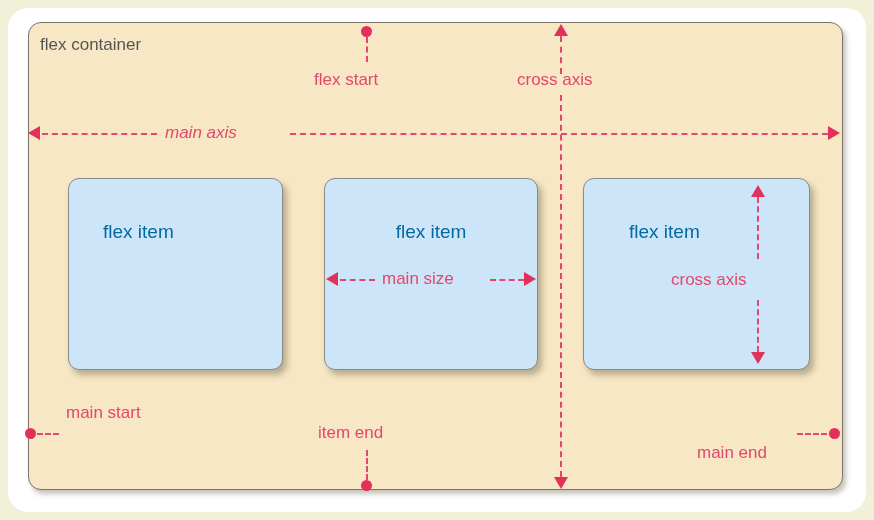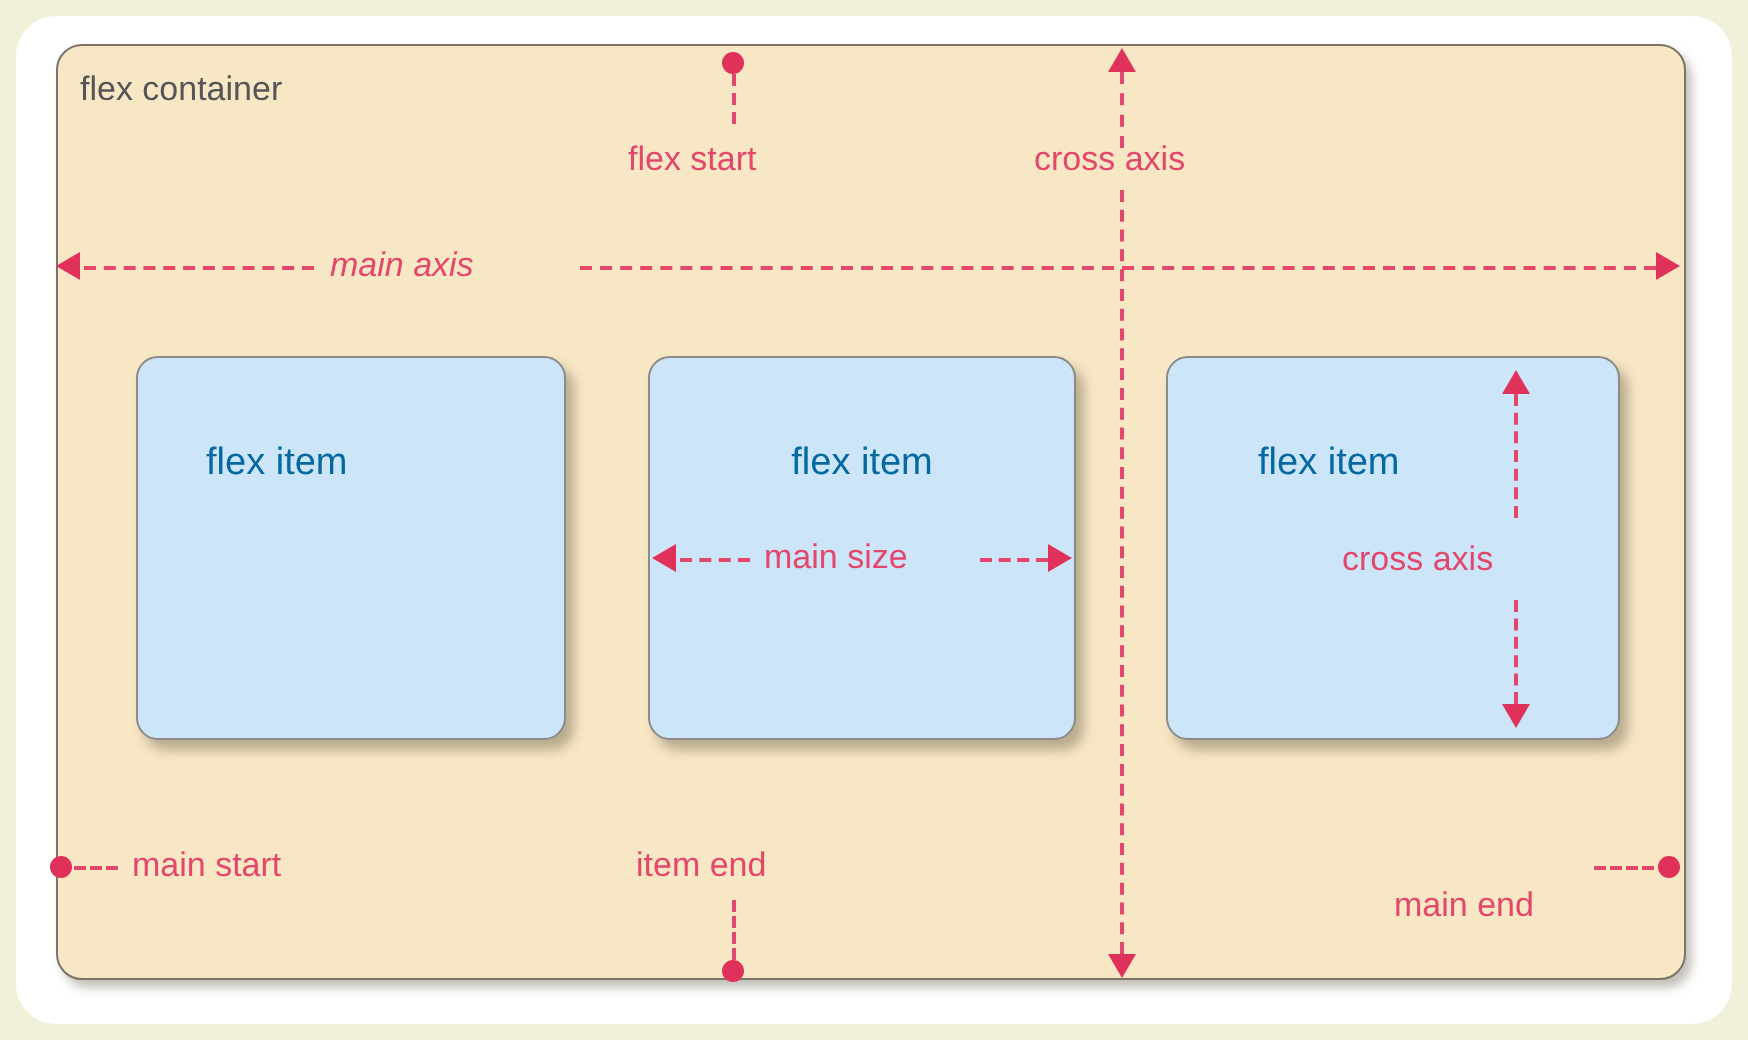--- a/index.html
+++ b/index.html
@@ -91,21 +91,21 @@
   .cross-start-text{left:314px;top:70px;}
 
   
   .cross-end-text{left:318px;top:423px;}
   .cross-end-line{left:366px;top:450px;height:30px;}
   .cross-end-dot{left:361px;top:480px;}
 
   
   .main-start-dot{left:25px;top:428px;}
   .main-start-line{left:37px;top:433px;width:22px;}
-  .main-start-text{left:66px;top:423px;text-align:center;}
+  .main-start-text{left:66px;top:403px;text-align:center;}
 
   
   .main-end-text{left:697px;top:423px;margin-top:20px;}
   .main-end-line{left:797px;top:433px;width:30px;}
   .main-end-dot{left:829px;top:428px;}
 
   
   .main-size-arrow-l{left:326px;top:272px;}
   .main-size-seg-1{left:340px;top:279px;width:35px;}
   .main-size-text{left:382px;top:269px;}

